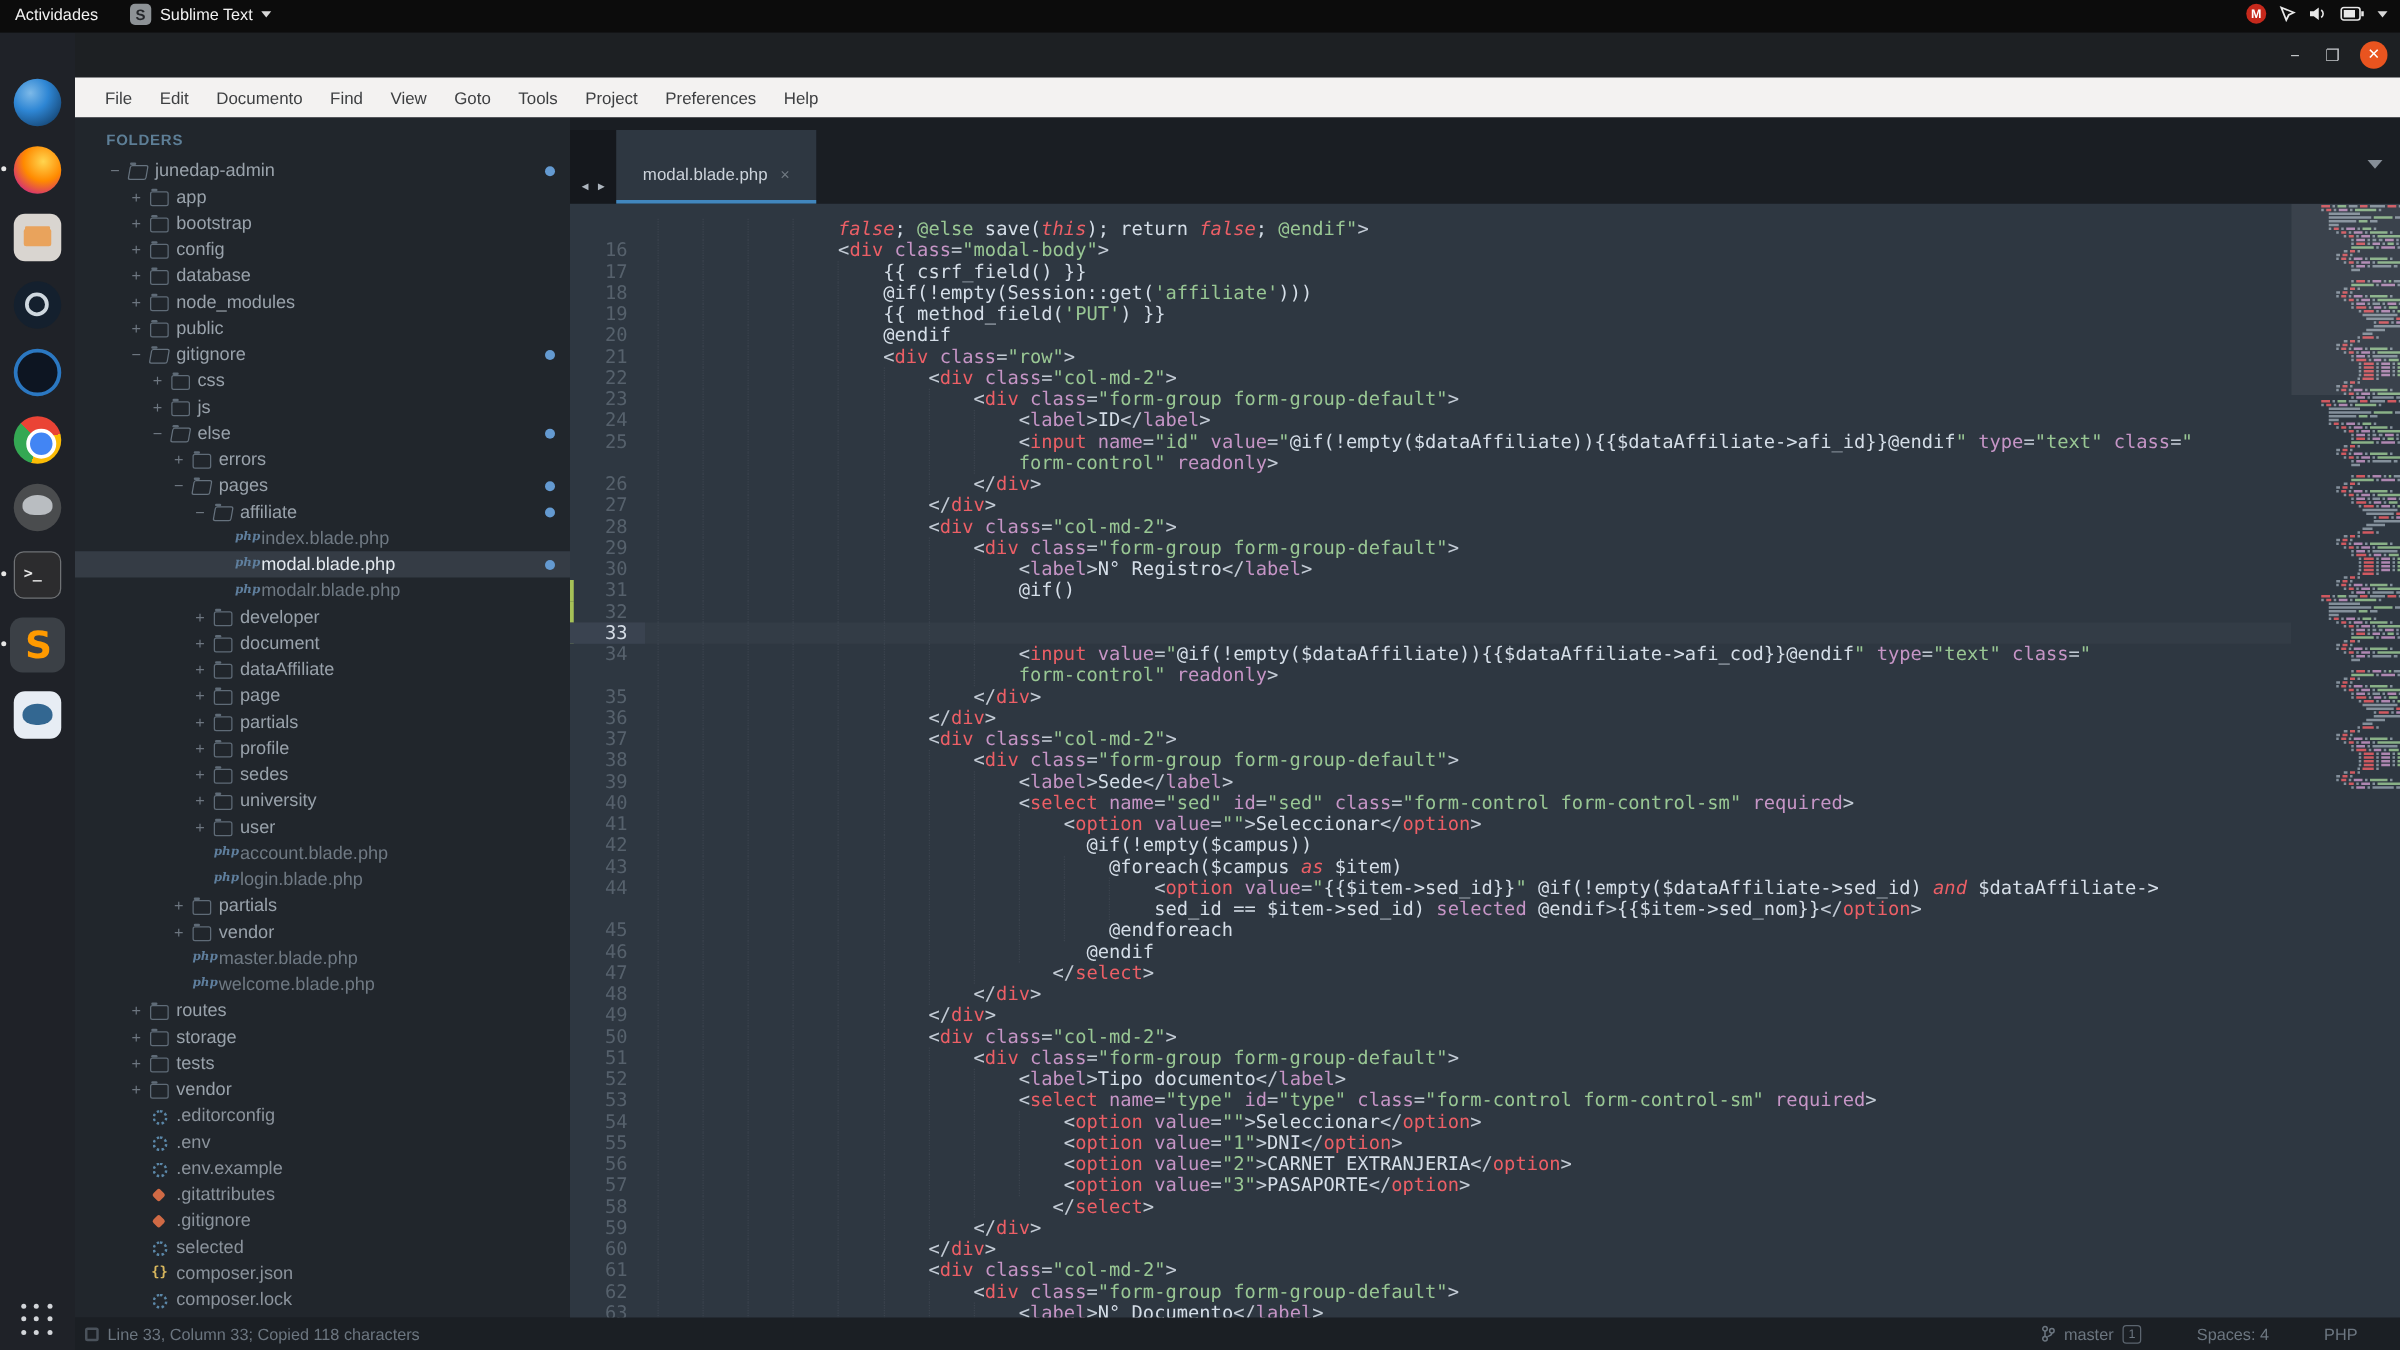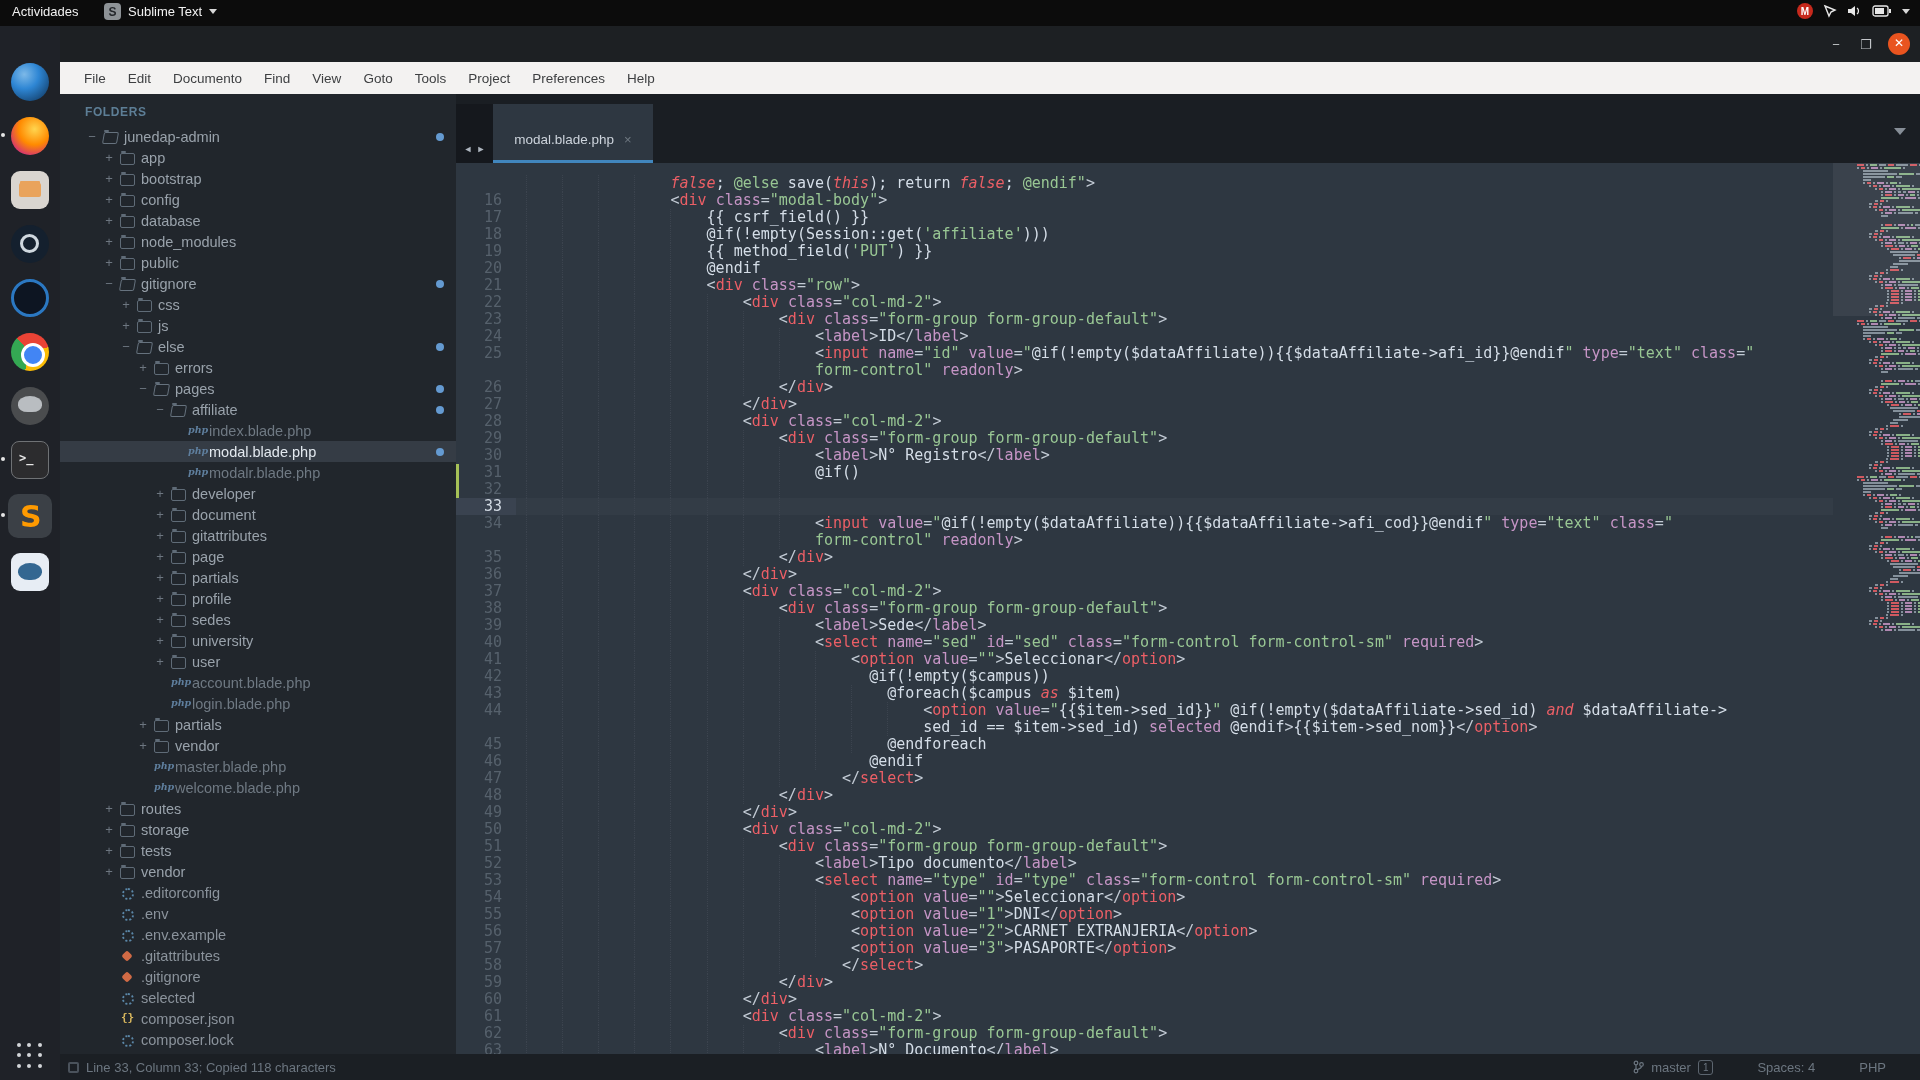--- a/index.html
+++ b/index.html
@@ -306,21 +306,21 @@
           <span class="lb ">developer</span>
         </div>
         <div class="tree-row" style="padding-left: 93px;">
           <span class="ex">+</span>
           <span class="ic f"></span>
           <span class="lb ">document</span>
         </div>
         <div class="tree-row" style="padding-left: 93px;">
           <span class="ex">+</span>
           <span class="ic f"></span>
-          <span class="lb ">gitattributes</span>
+          <span class="lb ">dataAffiliate</span>
         </div>
         <div class="tree-row" style="padding-left: 93px;">
           <span class="ex">+</span>
           <span class="ic f"></span>
           <span class="lb ">page</span>
         </div>
         <div class="tree-row" style="padding-left: 93px;">
           <span class="ex">+</span>
           <span class="ic f"></span>
           <span class="lb ">partials</span>

